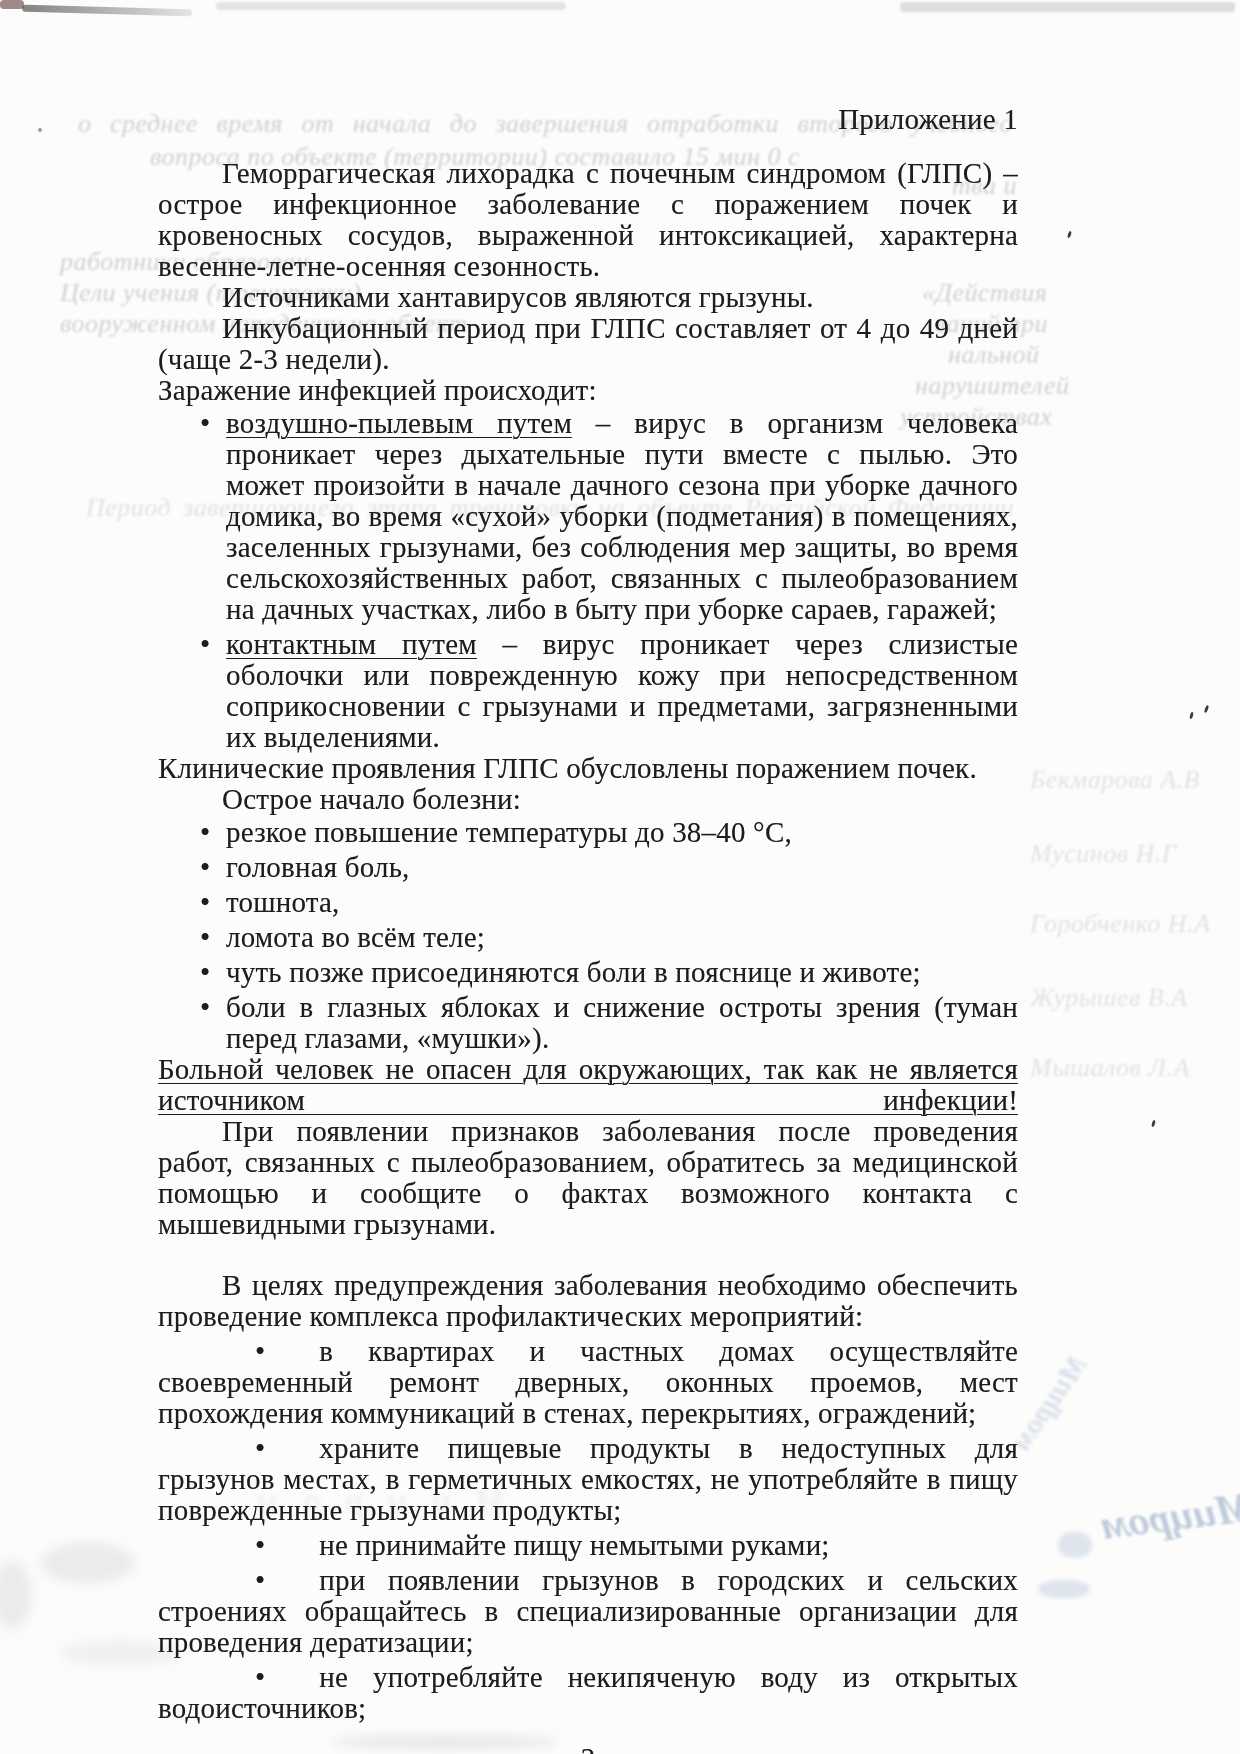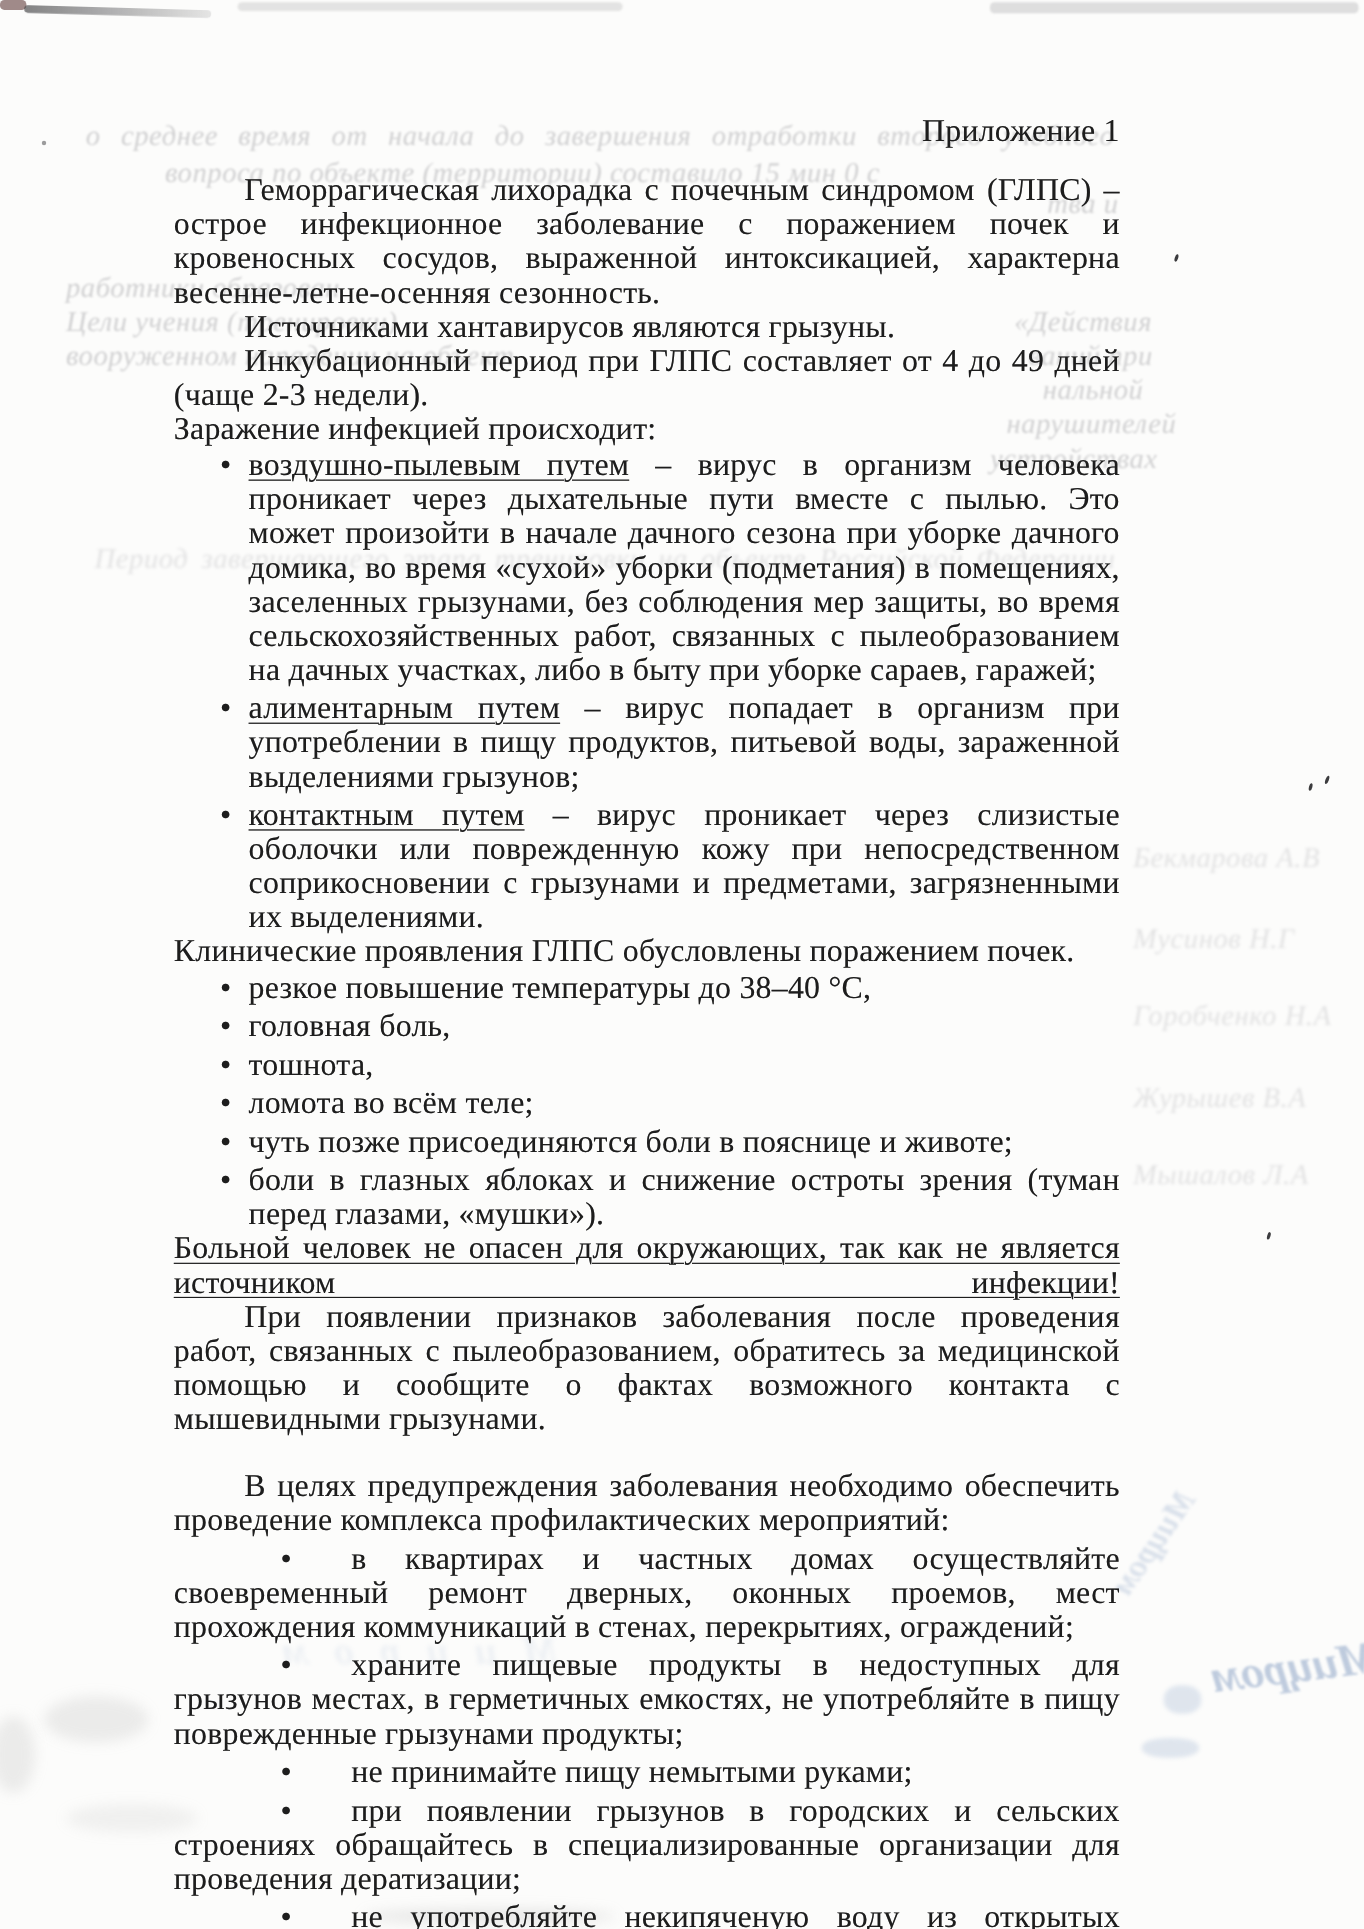--- a/index.html
+++ b/index.html
@@ -128,30 +128,27 @@
 
     <p class="indent">Инкубационный период при ГЛПС составляет от 4 до 49 дней (чаще 2-3 недели).</p>
 
     <p>Заражение инфекцией происходит:</p>
 
     <div class="hli mt2">
       <span class="u">воздушно-пылевым путем</span>
       <span>– вирус в организм человека проникает через дыхательные пути вместе с пылью. Это может произойти в начале дачного сезона при уборке дачного домика, во время «сухой» уборки (подметания) в помещениях, заселенных грызунами, без соблюдения мер защиты, во время сельскохозяйственных работ, связанных с пылеобразованием на дачных участках, либо в быту при уборке сараев, гаражей;</span>
     </div>
     <div class="hli mt4">
-      <span class="u">алиментарным путем</span>
-      <span>– вирус попадает в организм при употреблении в пищу продуктов, питьевой воды, зараженной выделениями грызунов;</span>
-    </div>
-    <div class="hli mt4">
       <span class="u">контактным путем</span>
       <span>– вирус проникает через слизистые оболочки или поврежденную кожу при непосредственном соприкосновении с грызунами и предметами, загрязненными их выделениями.</span>
     </div>
 
     <p>Клинические проявления ГЛПС обусловлены поражением почек.</p>
 
+    <p class="indent">Острое начало болезни:</p>
 
     <div class="hli sym mt2">резкое повышение температуры до 38–40 °С,</div>
     <div class="hli sym mt4">головная боль,</div>
     <div class="hli sym mt4">тошнота,</div>
     <div class="hli sym mt4">ломота во всём теле;</div>
     <div class="hli sym mt4">чуть позже присоединяются боли в пояснице и животе;</div>
     <div class="hli mt4">боли в глазных яблоках и снижение остроты зрения (туман перед глазами, «мушки»).</div>
 
     <p class="warning">Больной человек не опасен для окружающих, так как не является источником инфекции!</p>
 

